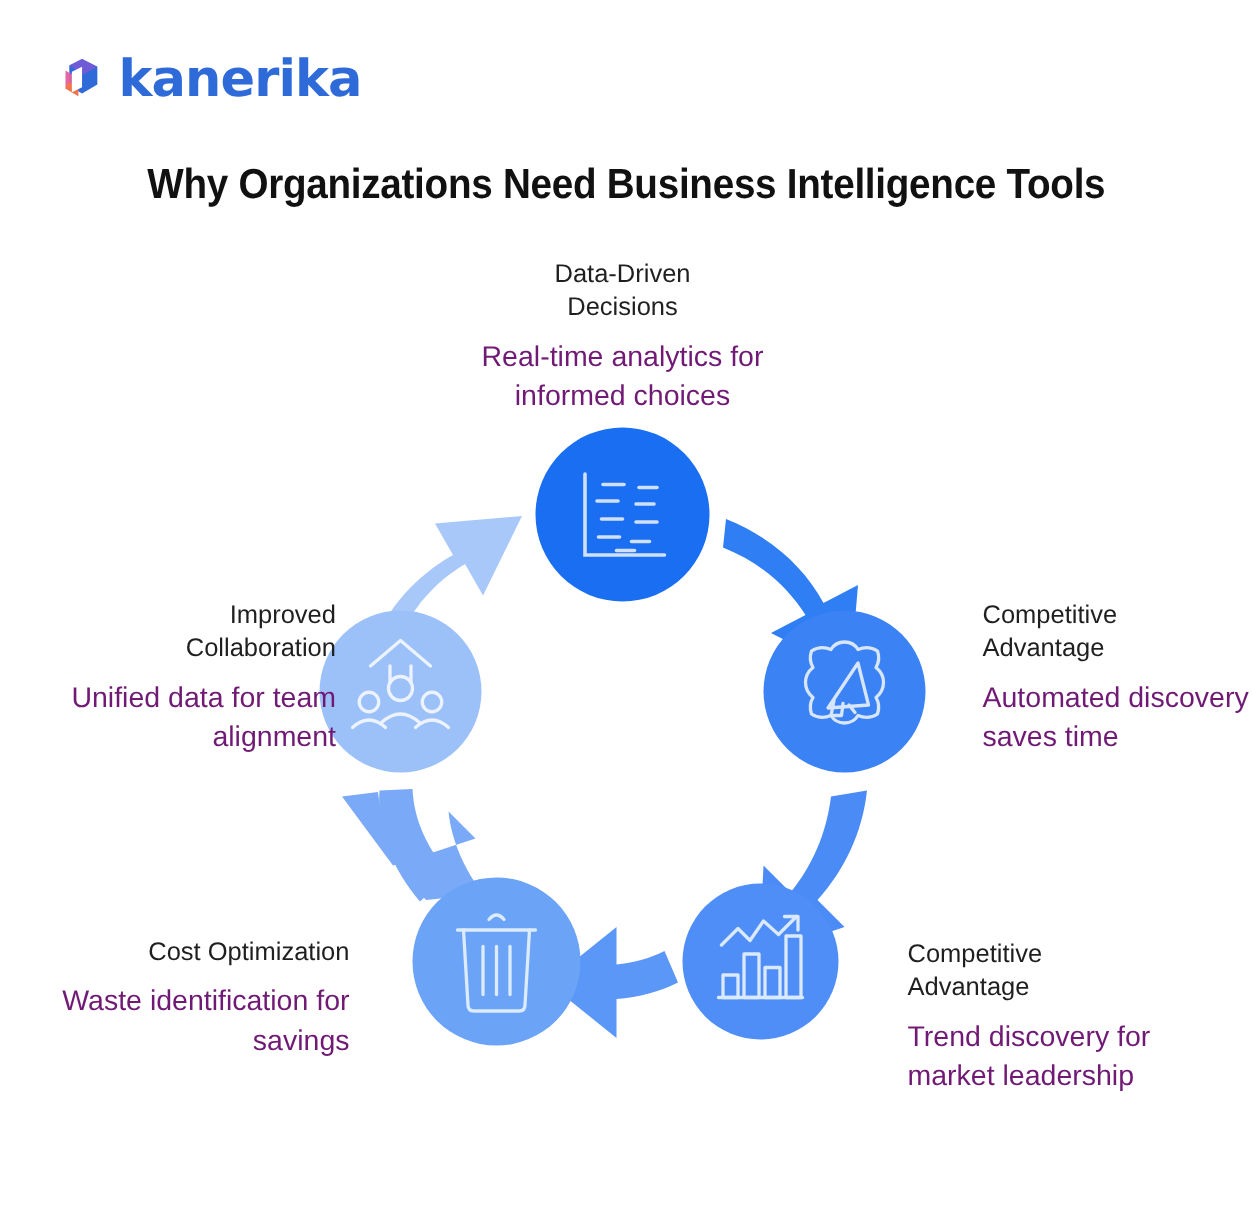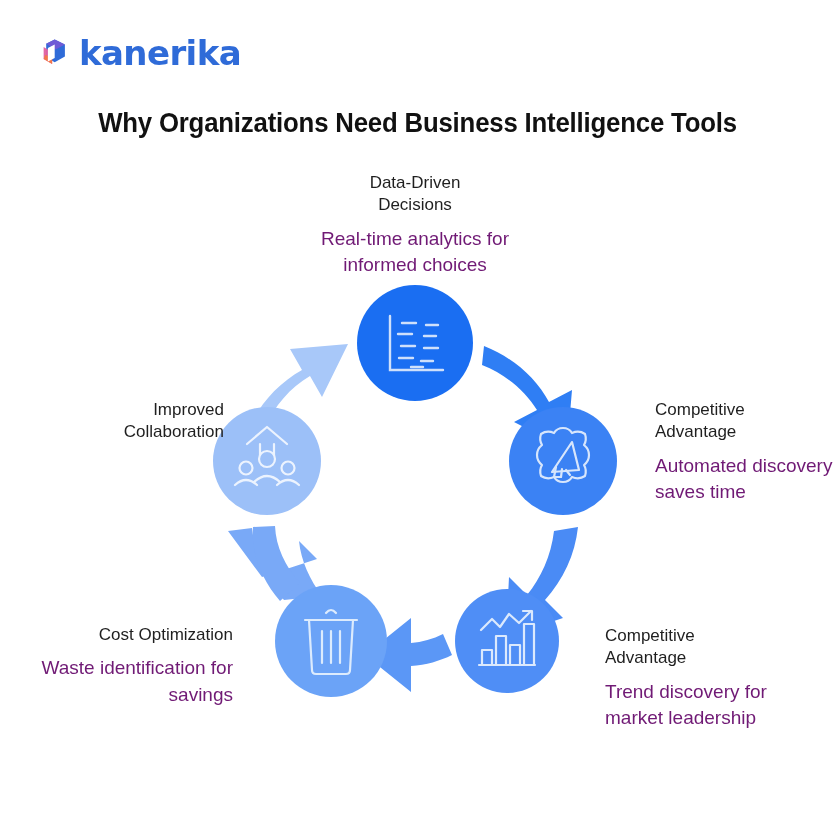--- a/index.html
+++ b/index.html
@@ -303,15 +303,19 @@
       <span>Waste identification for</span><br>
       <span>savings</span>
     </div>
   </div>
 
   <div class="node-label" id="label-improved-collaboration">
     <div class="node-title">
       <span>Improved</span><br>
       <span>Collaboration</span>
     </div>
+    <div class="node-desc">
+      <span>Unified data for team</span><br>
+      <span>alignment</span>
+    </div>
   </div>
 
 </div>
 
 </body></html>

